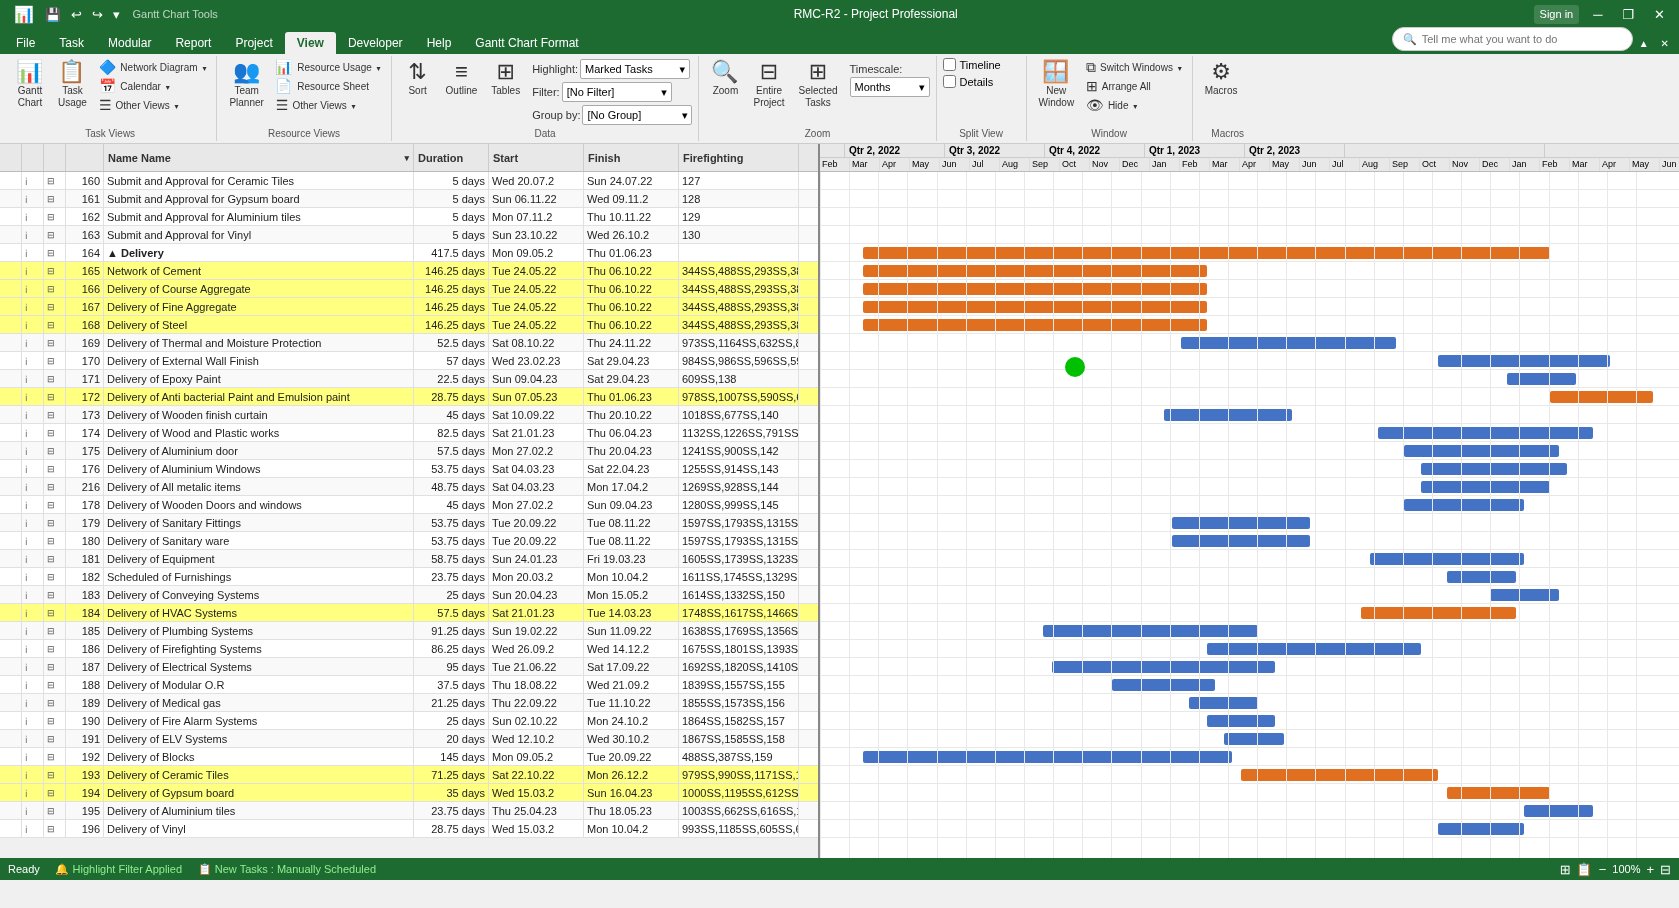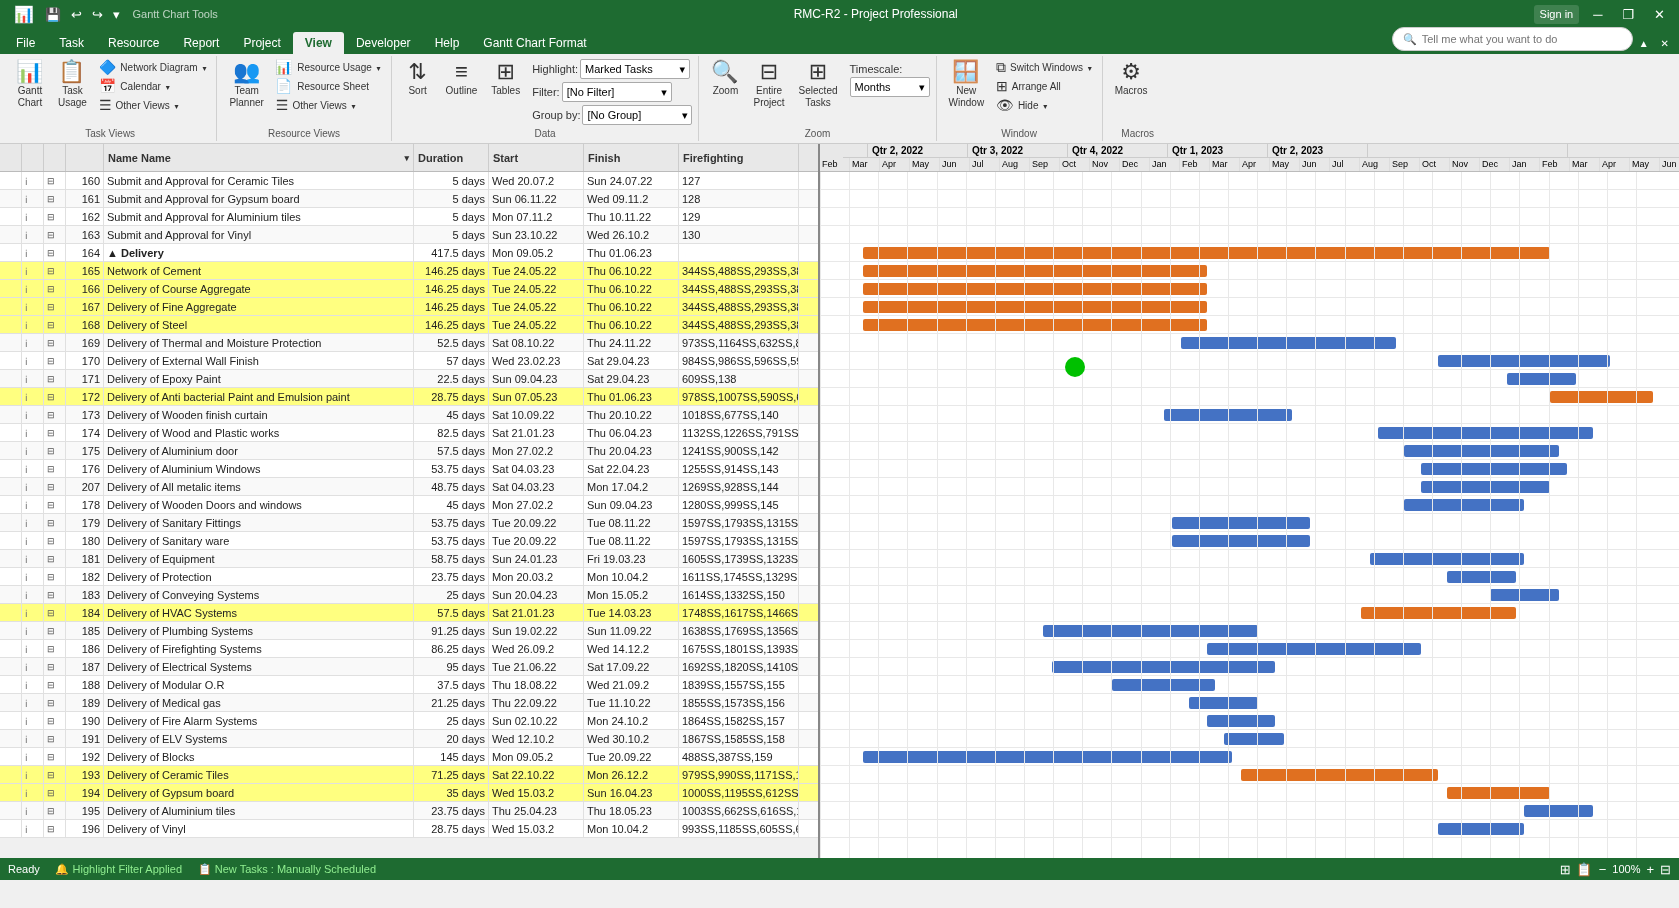--- a/index.html
+++ b/index.html
@@ -175,21 +175,20 @@
       border-bottom: 1px solid #bbb;
       height: 28px;
       display: flex;
       flex-direction: column;
     }
     .chart-quarters {
       display: flex;
       height: 14px;
       border-bottom: 1px solid #ccc;
       overflow: hidden;
-      margin-left: 23px;
     }
     .chart-months {
       display: flex;
       height: 14px;
       overflow: hidden;
     }
     .chart-quarter {
       font-size: 10px;
       font-weight: 600;
       border-right: 1px solid #ccc;
@@ -302,21 +301,21 @@
     <button class="win-btn" style="background:rgba(255,255,255,0.15); border-radius:3px; font-size:11px;">Sign in</button>
     <button class="win-btn">─</button>
     <button class="win-btn">❐</button>
     <button class="win-btn close">✕</button>
   </div>
 </div>
 
 <div class="ribbon-tabs">
   <div class="ribbon-tab">File</div>
   <div class="ribbon-tab">Task</div>
-  <div class="ribbon-tab">Resource</div>
+  <div class="ribbon-tab">Modular</div>
   <div class="ribbon-tab">Report</div>
   <div class="ribbon-tab">Project</div>
   <div class="ribbon-tab active">View</div>
   <div class="ribbon-tab">Developer</div>
   <div class="ribbon-tab">Help</div>
   <div class="ribbon-tab">Gantt Chart Format</div>
   <div style="flex:1; display:flex; align-items:flex-end; justify-content:flex-end; padding-bottom:3px;">
     <div class="tell-me">
       <span>🔍</span>
       <input type="text" style="border: none; outline: none; font-size: 11px; width: 200px;" placeholder="Tell me what you want to do">
@@ -441,20 +440,33 @@
         </div>
         <div class="dropdown-row" style="min-width:80px;">
           <span>Months</span>
           <span>▾</span>
         </div>
       </div>
     </div>
     <div class="ribbon-group-label">Zoom</div>
   </div>
 
+  <div class="ribbon-group" style="min-width:90px;">
+    <div class="ribbon-group-content" style="flex-direction:column; gap:4px;">
+      <label style="display:flex;align-items:center;gap:4px;cursor:pointer;">
+        <input type="checkbox" style="">
+        <span>Timeline</span>
+      </label>
+      <label style="display:flex;align-items:center;gap:4px;cursor:pointer;">
+        <input type="checkbox" style="">
+        <span>Details</span>
+      </label>
+    </div>
+    <div class="ribbon-group-label">Split View</div>
+  </div>
 
   <div class="ribbon-group" style="min-width:140px;">
     <div class="ribbon-group-content">
       <div class="ribbon-btn ribbon-btn-large">
         <div class="ribbon-btn-icon">🪟</div>
         <div class="ribbon-btn-label">New<br>Window</div>
       </div>
       <div class="v-group">
         <div class="ribbon-btn ribbon-btn-small">
           <div class="ribbon-btn-icon">⧉</div>
@@ -1007,21 +1019,21 @@
           <div class="gantt-cell col-mode">
             <span style="font-size: 10px; color: rgb(85, 85, 85);"></span>
           </div>
           <div class="gantt-cell col-info">
             <span style="font-size: 10px; color: rgb(119, 119, 119);">ℹ</span>
           </div>
           <div class="gantt-cell col-type">
             <span style="font-size: 9px; color: rgb(85, 85, 85);">⊟</span>
           </div>
           <div class="gantt-cell col-num num">
-            <span>207</span>
+            <span>216</span>
           </div>
           <div class="gantt-cell col-name">
             <span>Delivery of All metalic items</span>
           </div>
           <div class="gantt-cell col-duration num">
             <span>48.75 days</span>
           </div>
           <div class="gantt-cell col-start">
             <span>Sat 04.03.23</span>
           </div>
@@ -1155,21 +1167,21 @@
           <div class="gantt-cell col-info">
             <span style="font-size: 10px; color: rgb(119, 119, 119);">ℹ</span>
           </div>
           <div class="gantt-cell col-type">
             <span style="font-size: 9px; color: rgb(85, 85, 85);">⊟</span>
           </div>
           <div class="gantt-cell col-num num">
             <span>182</span>
           </div>
           <div class="gantt-cell col-name">
-            <span>Delivery of Protection</span>
+            <span>Scheduled of Furnishings</span>
           </div>
           <div class="gantt-cell col-duration num">
             <span>23.75 days</span>
           </div>
           <div class="gantt-cell col-start">
             <span>Mon 20.03.2</span>
           </div>
           <div class="gantt-cell col-finish">
             <span>Mon 10.04.2</span>
           </div>

